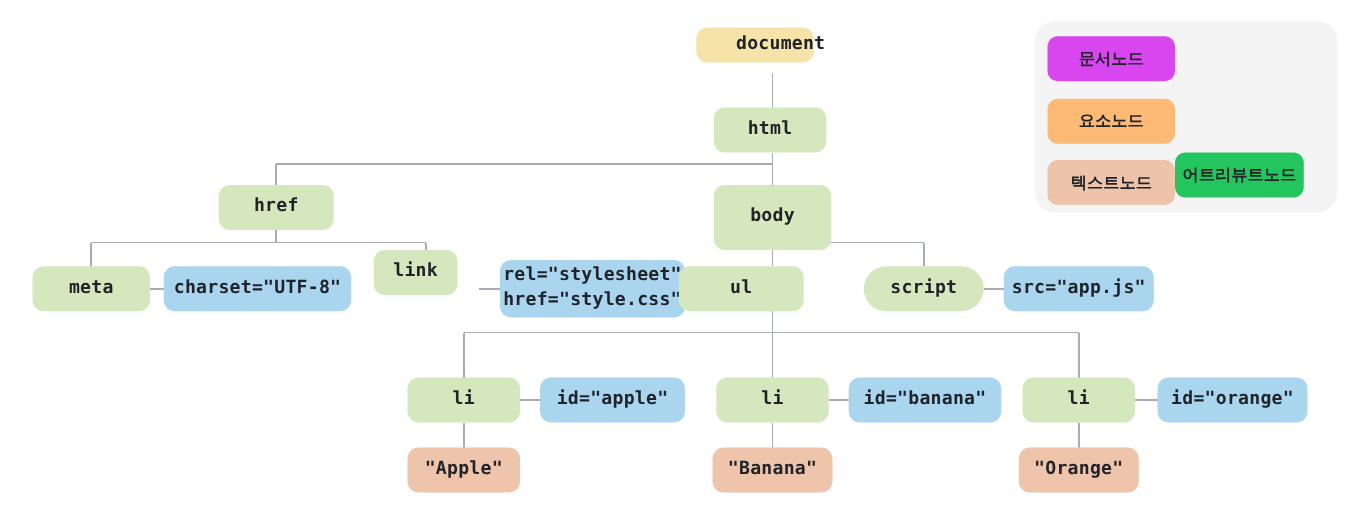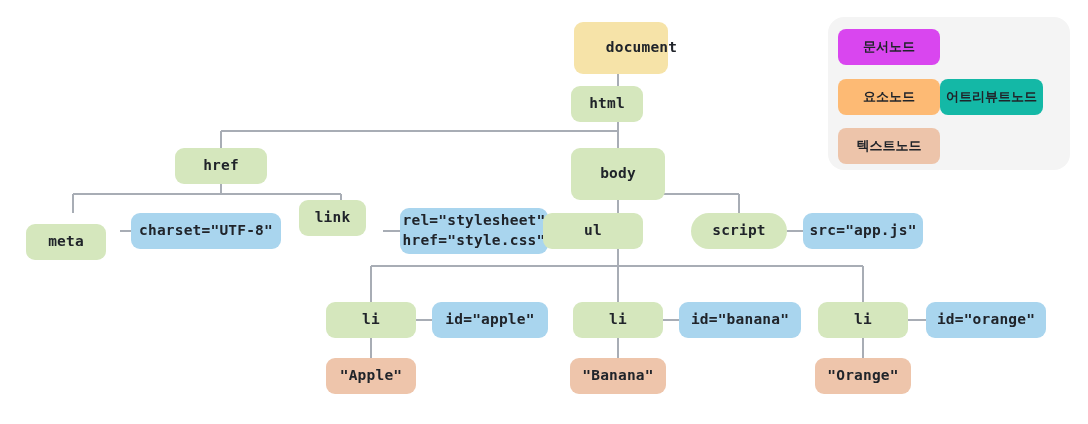--- a/index.html
+++ b/index.html
@@ -60,21 +60,21 @@
     border-radius: 8px;
     font-family: "DejaVu Sans", "Liberation Sans", sans-serif;
     font-size: 13px;
     font-weight: 700;
     color: #20242a;
     z-index: 3;
     white-space: pre;
   }
   .legend-node.document { background: #d946ef; }
   .legend-node.element  { background: #fdba74; }
-  .legend-node.attribute{ background: #14b8a6; }
+  .legend-node.attribute{ background: #22c55e; margin-top: 43px; }
   .legend-node.text     { background: #edc4aa; }
 </style>
 </head>
 <body>
 
 <div id="canvas">
 
   <svg id="edges" width="1088" height="424" viewBox="0 0 1088 424" xmlns="http://www.w3.org/2000/svg">
       <line x1="618" y1="58" x2="618" y2="86" stroke="#a8adb5" stroke-width="1.4" shape-rendering="crispEdges"></line>
       <line x1="120" y1="231" x2="131" y2="231" stroke="#a8adb5" stroke-width="1.4" shape-rendering="crispEdges"></line>
@@ -104,25 +104,25 @@
       <line x1="618" y1="266" x2="618" y2="302" stroke="#a8adb5" stroke-width="1.4" shape-rendering="crispEdges"></line>
       <line x1="863" y1="266" x2="863" y2="302" stroke="#a8adb5" stroke-width="1.4" shape-rendering="crispEdges"></line>
       <line x1="889" y1="65" x2="889" y2="79" stroke="#a8adb5" stroke-width="1.4" shape-rendering="crispEdges"></line>
       <line x1="940" y1="97" x2="940" y2="97" stroke="#a8adb5" stroke-width="1.4" shape-rendering="crispEdges"></line>
       <line x1="889" y1="115" x2="889" y2="128" stroke="#a8adb5" stroke-width="1.4" shape-rendering="crispEdges"></line>
     </svg>
 
   <div class="legend-panel" style="left: 828px; top: 17px; width: 242px; height: 153px;"></div>
 
   <div id="nodes-layer">
-      <div class="node document" style="left: 574px; top: 22px; width: 94px; height: 52px; padding-left: 41px;">document</div>
-      <div class="node element" style="left: 571px; top: 86px; width: 72px; height: 36px;">html</div>
+      <div class="node document" style="left: 557px; top: 22px; width: 94px; height: 28px; padding-left: 41px;">document</div>
+      <div class="node element" style="left: 571px; top: 86px; width: 90px; height: 36px;">html</div>
       <div class="node element" style="left: 175px; top: 148px; width: 92px; height: 36px;">href</div>
       <div class="node element" style="left: 571px; top: 148px; width: 94px; height: 52px;">body</div>
-      <div class="node element" style="left: 26px; top: 224px; width: 80px; height: 36px;">meta</div>
+      <div class="node element" style="left: 26px; top: 213px; width: 94px; height: 36px;">meta</div>
       <div class="node attribute" style="left: 131px; top: 213px; width: 150px; height: 36px;">charset="UTF-8"</div>
       <div class="node element" style="left: 299px; top: 200px; width: 67px; height: 36px;">link</div>
       <div class="node attribute" style="left: 400px; top: 208px; width: 148px; height: 46px;">rel="stylesheet"
 href="style.css"</div>
       <div class="node element" style="left: 543px; top: 213px; width: 100px; height: 36px;">ul</div>
       <div class="node element" style="left: 691px; top: 213px; width: 96px; height: 36px; border-radius: 18px;">script</div>
       <div class="node attribute" style="left: 803px; top: 213px; width: 120px; height: 36px;">src="app.js"</div>
       <div class="node element" style="left: 326px; top: 302px; width: 90px; height: 36px;">li</div>
       <div class="node attribute" style="left: 432px; top: 302px; width: 116px; height: 36px;">id="apple"</div>
       <div class="node text" style="left: 326px; top: 358px; width: 90px; height: 36px;">"Apple"</div>

